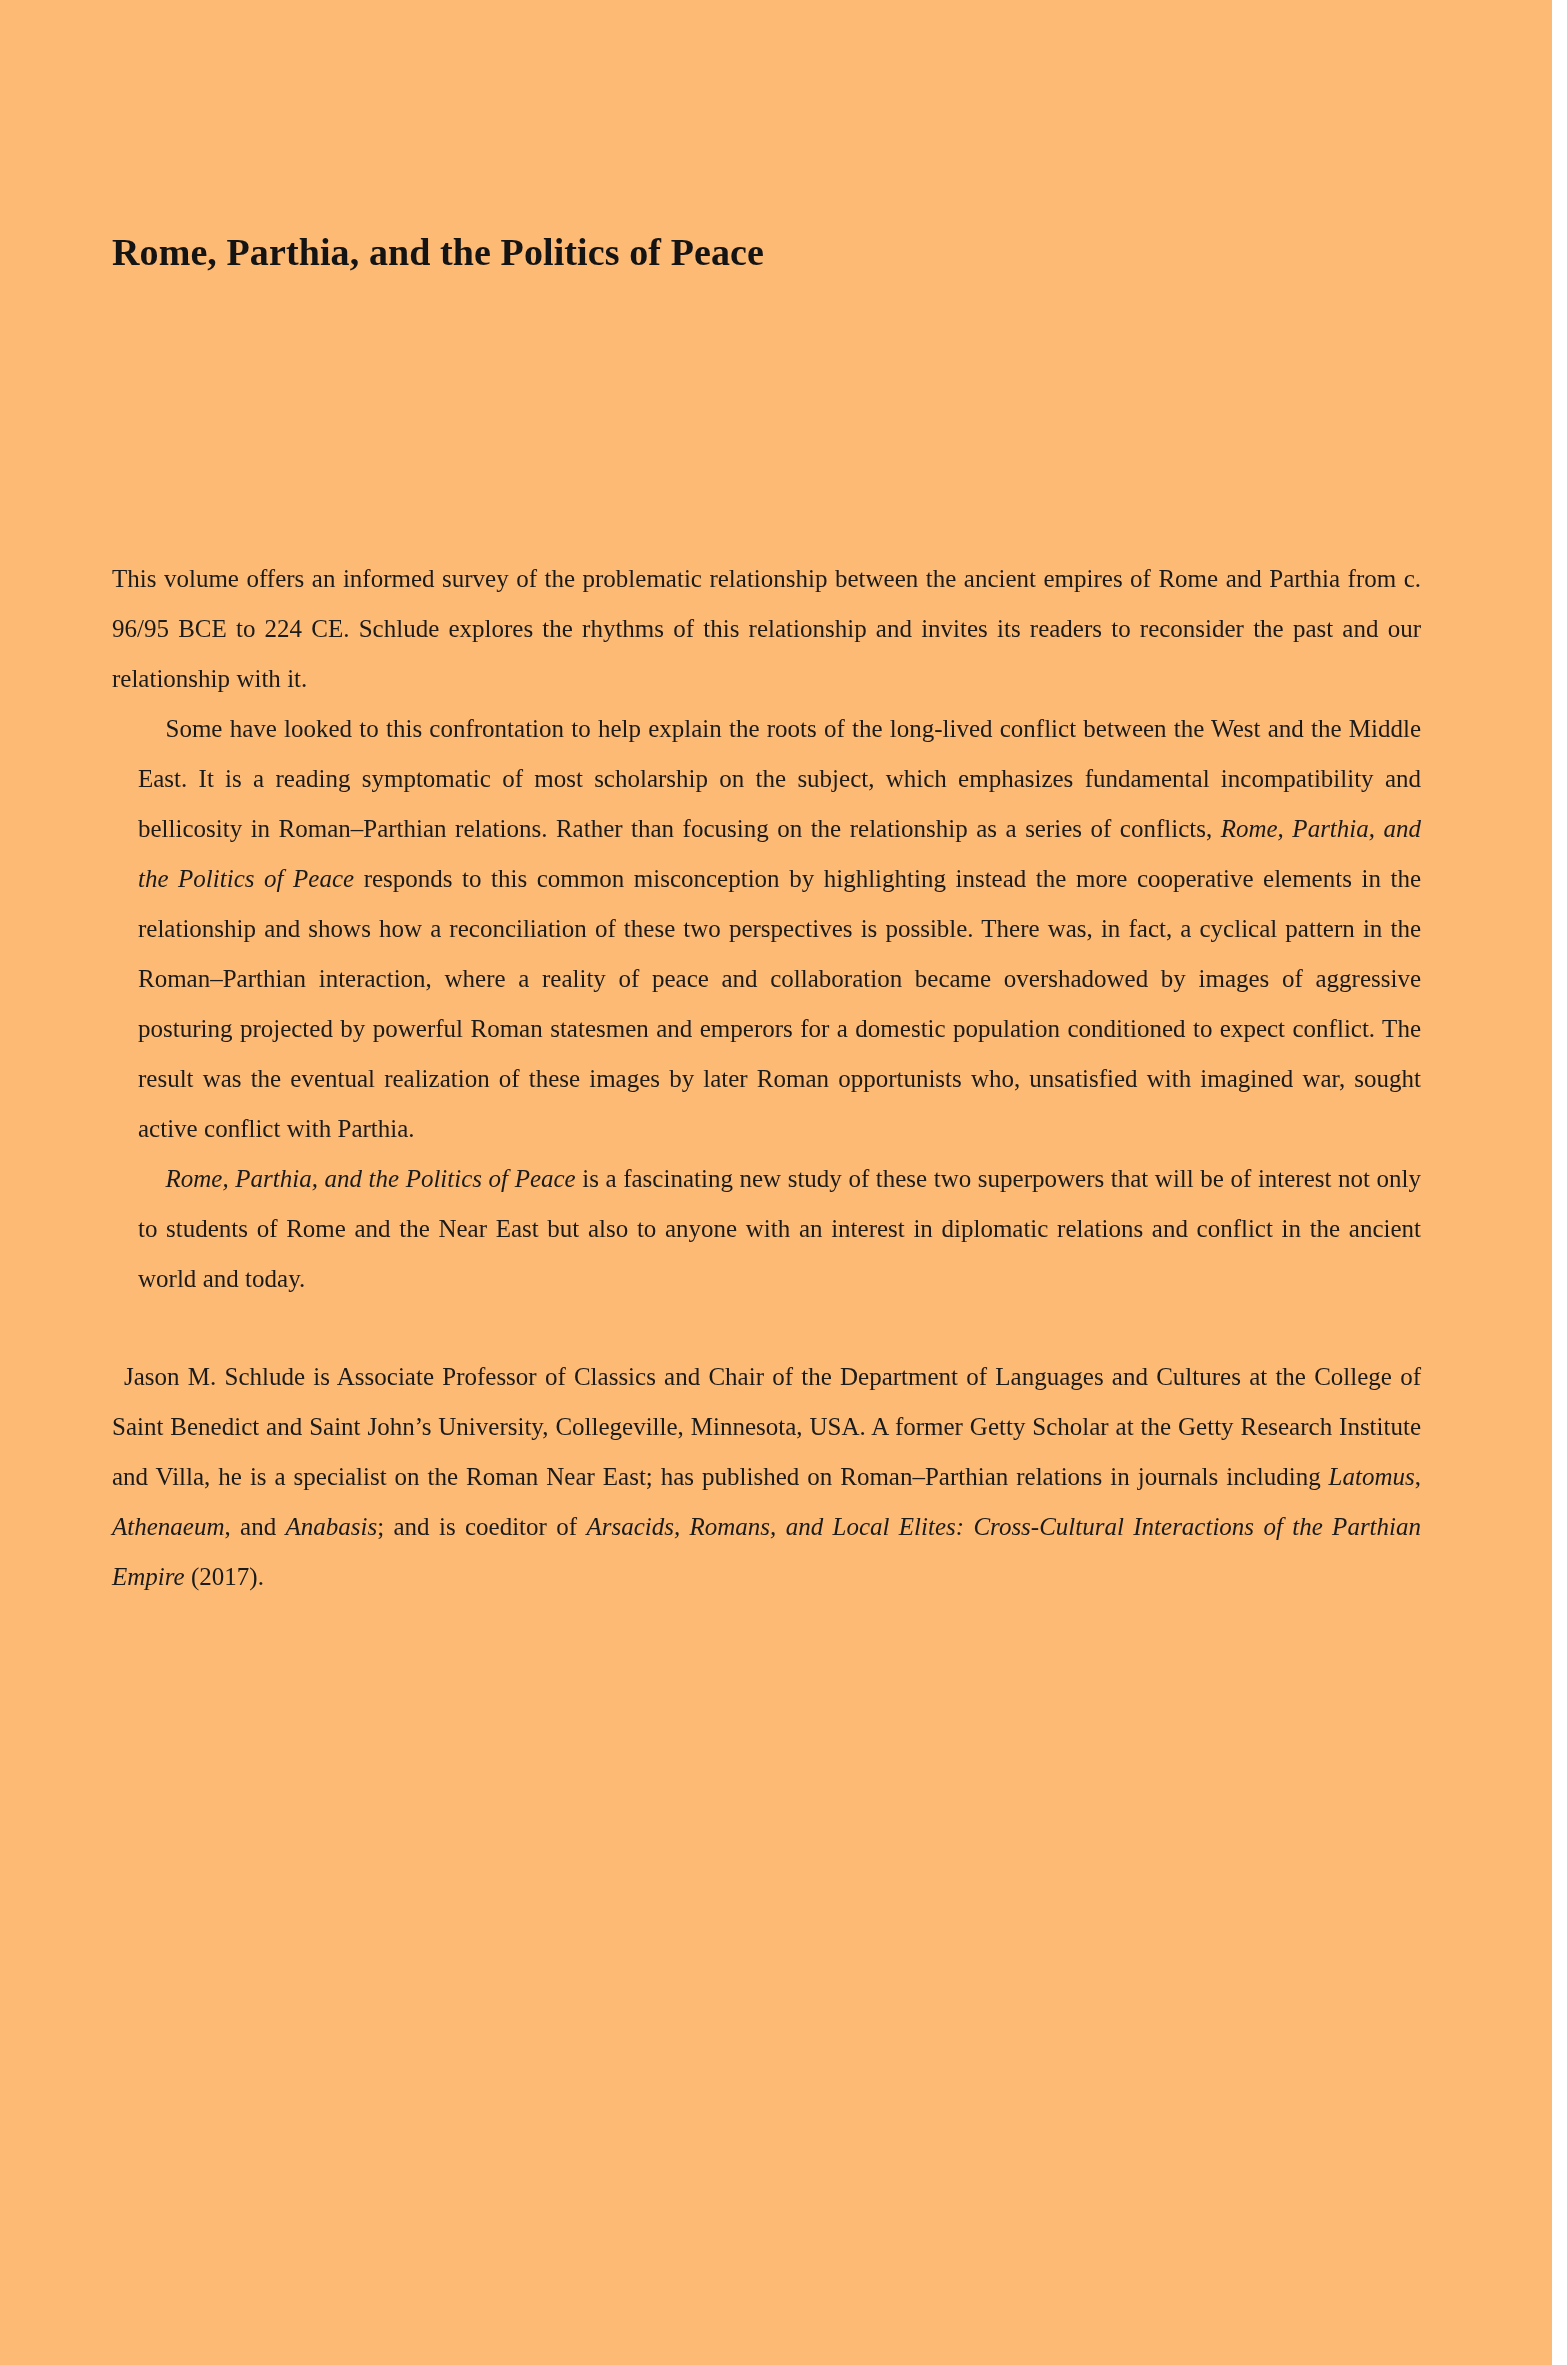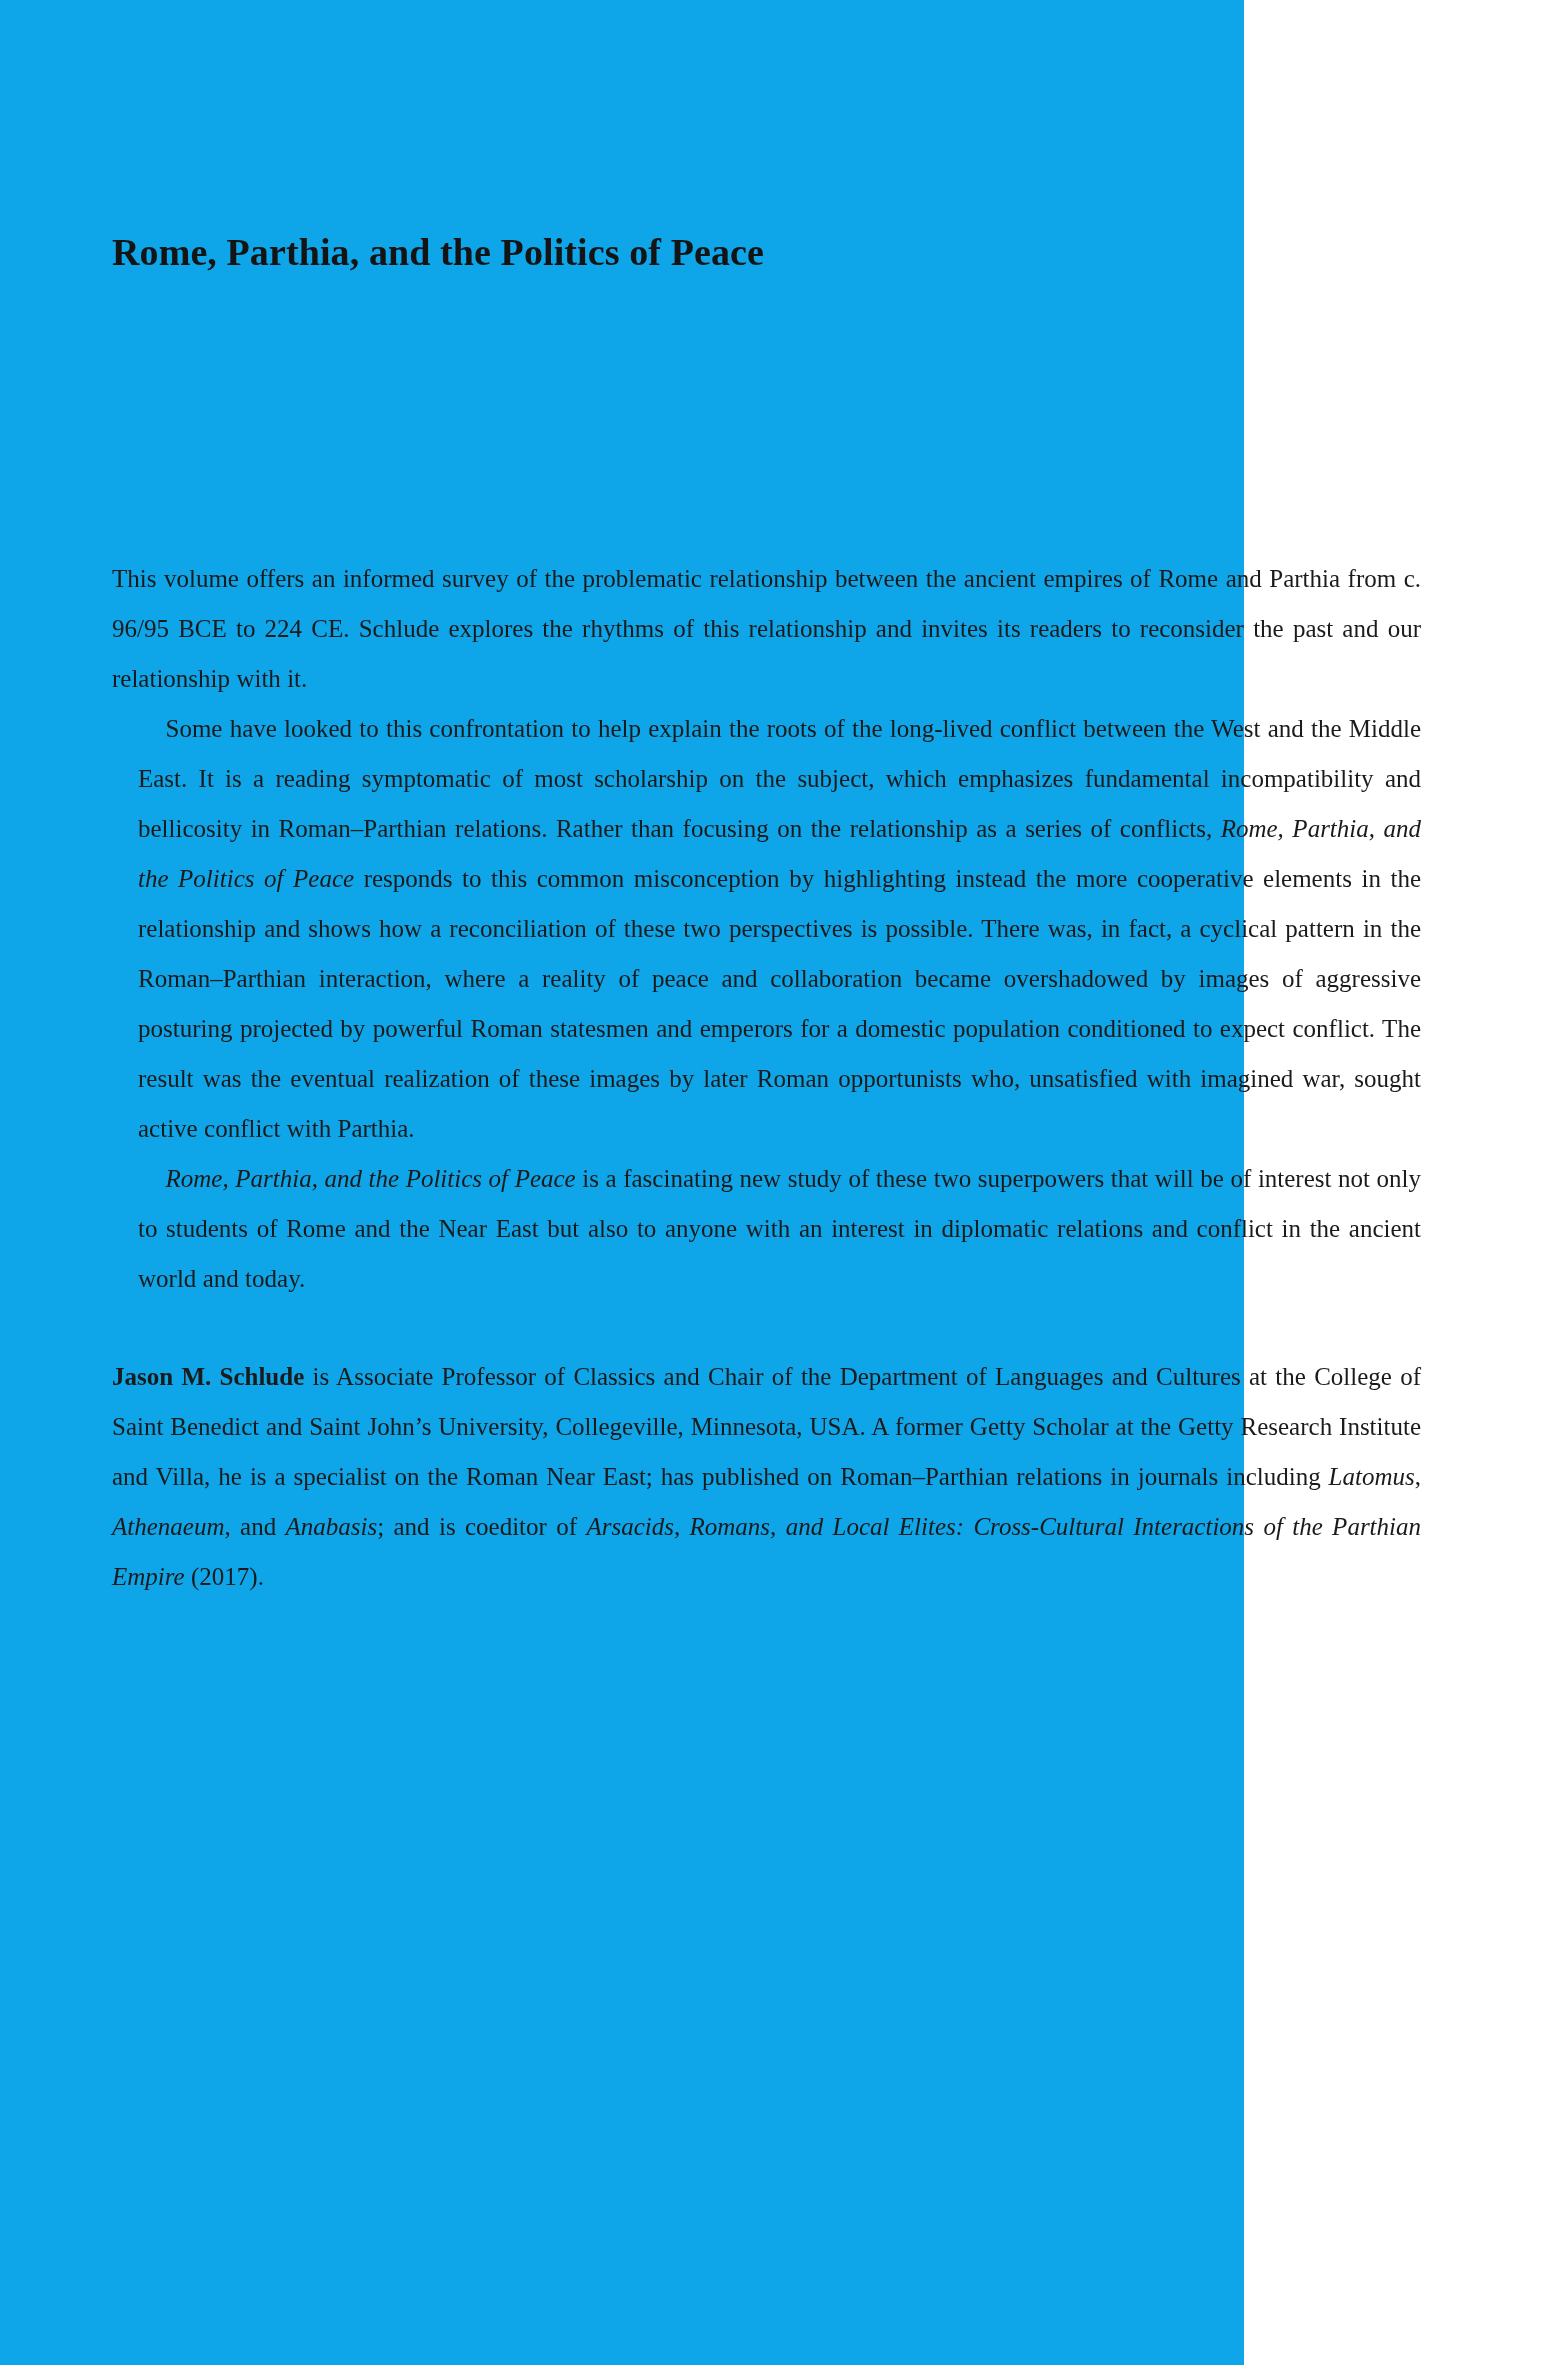--- a/index.html
+++ b/index.html
@@ -12,23 +12,23 @@
     width: 1568px;
     height: 2366px;
     font-family: "Liberation Serif", "DejaVu Serif", serif;
     color: #1a1a1a;
     -webkit-font-smoothing: antialiased;
     overflow: hidden;
   }
 
   .page {
     position: relative;
-    width: 1244px;
+    width: 1552px;
     height: 2366px;
-    background: #0ea5e9;
+    background: #fdba74;
     box-sizing: border-box;
   }
 
   
   .title-block {
     position: absolute;
     left: 112px;
     top: 230px;
     width: 1311px;
   }
@@ -70,21 +70,22 @@
   .para.gap-before {
     margin-top: 48px;
   }
 
   .para em,
   .para i {
     font-style: italic;
   }
   .para strong,
   .para b {
-    font-weight: 700;
+    font-weight: 400;
+    margin-left: 12px;
   }
 </style>
 </head>
 <body>
 
 <div class="page">
 
   <div class="title-block">
     <h1 class="book-title">Rome, Parthia, and the Politics of Peace</h1>
   </div>

